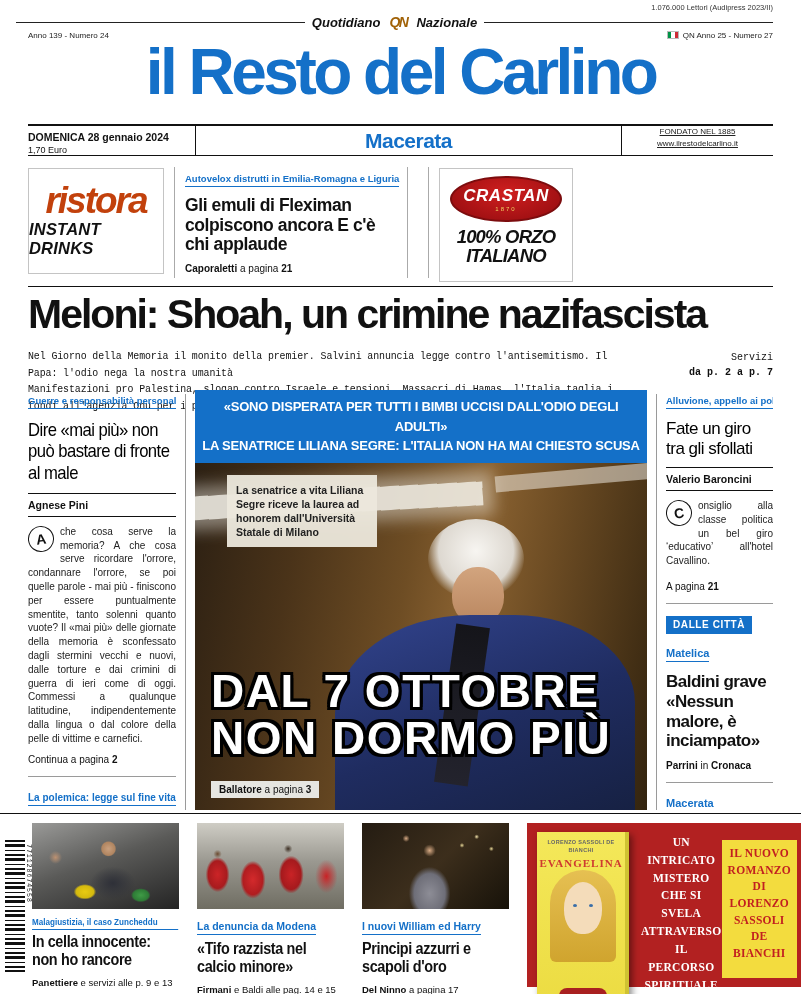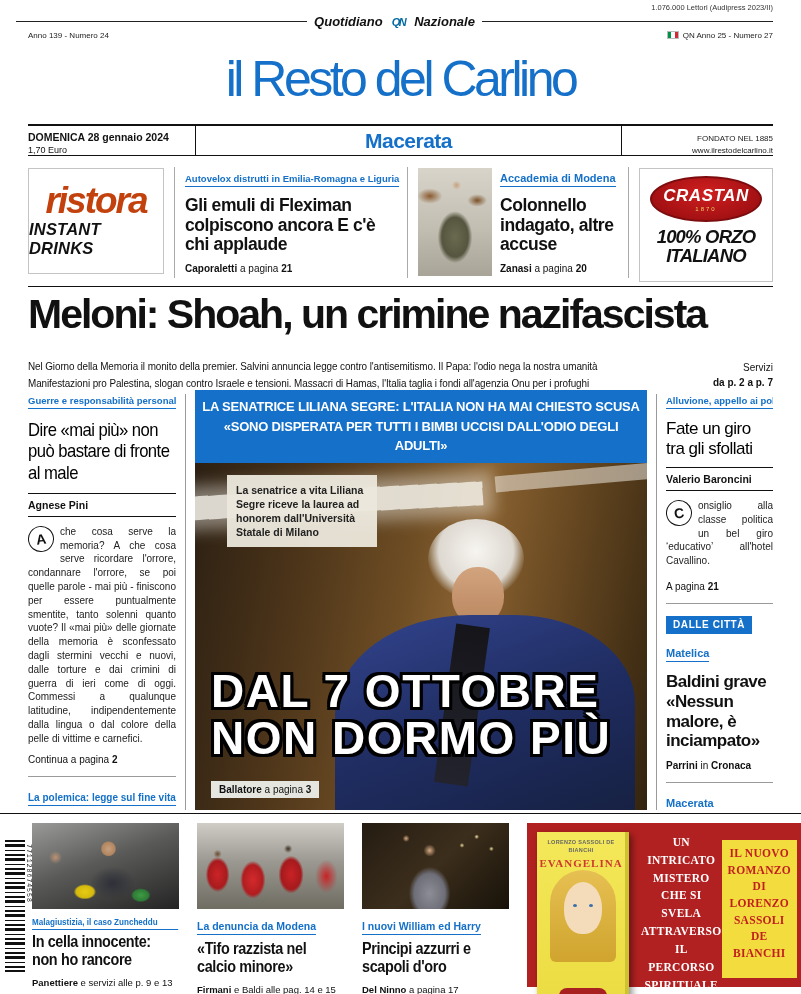--- a/index.html
+++ b/index.html
@@ -4,32 +4,32 @@
 <style>
   * { margin:0; padding:0; box-sizing:border-box; }
   body { background:#888; font-family:"Liberation Sans", sans-serif; }
   .page { position:relative; width:801px; height:994px; background:#fff; overflow:hidden; margin:0 auto; color:#111; }
 
   
   .readers { position:absolute; top:3px; right:28px; font-size:7.5px; color:#333; }
   .qnrow { position:absolute; top:14px; left:16px; right:28px; display:flex; align-items:center; gap:7px; }
   .qnrow .hline { flex:1; border-top:1.5px solid #222; }
   .qtxt { font-size:13px; font-weight:bold; font-style:italic; color:#111; }
-  .qn-logo { font-size:11px; font-weight:800; font-style:italic; color:#0369a1; letter-spacing:-1.5px; padding:0 2px; }
+  .qn-logo { font-size:14px; font-weight:800; font-style:italic; color:#a16207; letter-spacing:-1.5px; padding:0 2px; }
   .annorow { position:absolute; top:31px; left:28px; right:28px; display:flex; justify-content:space-between; font-size:8px; color:#222; }
   .flag { display:inline-block; width:12px; height:8px; background:linear-gradient(to right,#009246 0 33%,#fff 33% 66%,#ce2b37 66% 100%); vertical-align:-1px; margin-right:4px; border:0.5px solid #bbb; }
-  .masthead { position:absolute; top:40px; left:0; width:100%; text-align:center; font-size:50px; font-weight:400; color:#1470c8; letter-spacing:-3.5px; line-height:1; white-space:nowrap;margin-top:14px; }
+  .masthead { position:absolute; top:40px; left:0; width:100%; text-align:center; font-size:64px; font-weight:700; color:#1470c8; letter-spacing:-3.5px; line-height:1; white-space:nowrap; }
 
   
   .datebar { position:absolute; top:124px; left:28px; right:28px; height:32px; border-top:2.5px solid #111; border-bottom:1px solid #111; display:flex; }
   .db-left { width:168px; border-right:1px solid #111; padding-top:5px; }
   .db-date { font-size:10.5px; font-weight:bold; }
   .db-price { font-size:9px; margin-top:2px; }
   .db-center { flex:1; display:flex; align-items:center; justify-content:center; font-size:21px; font-weight:bold; color:#1470c8; letter-spacing:-0.5px; }
-  .db-right { width:152px; border-left:1px solid #111; text-align:right; font-size:8px; padding-top:7px; line-height:1.5; color:#222; }
+  .db-right { width:152px; border-left:1px solid #111; text-align:center; font-size:8px; line-height:1.5; color:#222;text-decoration:underline; }
 
   
   .briefs { position:absolute; top:165px; left:28px; right:28px; height:122px; border-bottom:1.5px solid #111; display:flex; }
   .vdiv { width:1px; background:#aaa; margin:2px 10px 8px; }
   .kicker { display:inline-block; color:#1470c8; font-size:11px; font-weight:bold; border-bottom:1.5px solid #1470c8; padding-bottom:2px; margin-bottom:6px; white-space:nowrap; }
   .byline { font-size:10px; color:#111; }
   .byline b { font-weight:bold; }
   .ad-ristora { width:136px; height:106px; margin-top:3px; border:1px solid #c4c4c4; flex:none; display:flex; flex-direction:column; align-items:center; justify-content:center; }
   .ristora-name { font-size:37px; font-weight:700; font-style:italic; color:#c2410c; letter-spacing:-2px; line-height:0.9; }
   .ristora-tag { font-size:16.5px; font-weight:700; font-style:italic; color:#111; letter-spacing:0.2px; margin-top:3px; }
@@ -46,21 +46,21 @@
                 linear-gradient(#d8d4ca 0%, #c2beb2 55%, #a8a498 100%); }
   .ad-crastan { width:134px; height:114px; margin-top:3px; border:1px solid #c4c4c4; flex:none; display:flex; flex-direction:column; align-items:center; padding-top:7px; }
   .crastan-oval { width:112px; height:46px; border-radius:50%; border:2.5px solid #7c0c0e; background:radial-gradient(ellipse at 50% 35%, #cf1f1f 0%, #9e0f12 80%); color:#fff; display:flex; flex-direction:column; align-items:center; justify-content:center; }
   .crastan-brand { font-size:17px; font-weight:800; font-style:italic; letter-spacing:0.5px; }
   .crastan-year { font-size:6px; color:#f0d060; letter-spacing:2px; }
   .crastan-tag { margin-top:5px; font-size:18.5px; font-weight:800; font-style:italic; line-height:1.05; text-align:center; letter-spacing:-0.8px; }
 
   
   .lead { position:absolute; top:294px; left:28px; right:28px; }
   .lead h1 { font-size:41px; font-weight:800; letter-spacing:-2px; line-height:1; white-space:nowrap; }
-  .lead-sub { display:flex; margin-top:23px; }
+  .lead-sub { display:flex; margin-top:13px;font-family:Liberation Mono, monospace; }
   .subtext { flex:1; font-size:11px; line-height:1.5; letter-spacing:-0.1px; }
   .lead-services { width:88px; text-align:right; font-size:10px; line-height:1.45; padding-top:3px; }
   .lead-services b { font-weight:bold; }
 
   
   .mainrow { position:absolute; top:390px; left:28px; right:28px; height:420px; display:flex; }
   .vdiv2 { width:1px; background:#9a9a9a; margin:4px 9px 0; }
   .col-left { width:148px; flex:none; overflow:hidden; }
   .col-center { width:452px; flex:none; display:flex; flex-direction:column; }
   .col-right { flex:1; min-width:0; overflow:hidden; }
@@ -181,28 +181,20 @@
       <div class="ristora-name">ristora</div>
       <div class="ristora-tag">INSTANT DRINKS</div>
     </div>
     <div class="vdiv"></div>
     <div class="brief brief-1">
       <span class="kicker" style="font-size:9.5px;">Autovelox distrutti in Emilia-Romagna e Liguria</span>
       <h3>Gli emuli di Fleximan colpiscono ancora E c'è chi applaude</h3>
       <div class="byline"><b>Caporaletti</b> <span>a pagina</span> <b>21</b></div>
     </div>
     <div class="vdiv"></div>
-    <div class="brief brief-2">
-      <div class="photo photo-soldier"></div>
-      <div>
-        <span class="kicker">Accademia di Modena</span>
-        <h3>Colonnello indagato, altre accuse</h3>
-        <div class="byline"><b>Zanasi</b> <span>a pagina</span> <b>20</b></div>
-      </div>
-    </div>
     <div class="vdiv"></div>
     <div class="ad-crastan">
       <div class="crastan-oval">
         <div class="crastan-brand">CRASTAN</div>
         <div class="crastan-year">1870</div>
       </div>
       <div class="crastan-tag">
         <div>100% ORZO</div>
         <div>ITALIANO</div>
       </div>
@@ -237,22 +229,22 @@
       <div class="hr-thin"></div>
       <span class="kicker" style="font-size:10px;">La polemica: legge sul fine vita</span>
       
       
     </div>
 
     <div class="vdiv2"></div>
 
     <div class="col-center">
       <div class="segre-banner">
+        <div>«SONO DISPERATA PER TUTTI I BIMBI UCCISI DALL'ODIO DEGLI ADULTI»</div>
         <div>LA SENATRICE LILIANA SEGRE: L'ITALIA NON HA MAI CHIESTO SCUSA</div>
-        <div>«SONO DISPERATA PER TUTTI I BIMBI UCCISI DALL'ODIO DEGLI ADULTI»</div>
       </div>
       <div class="segre-photo">
         <div class="ph-beam"></div>
         <div class="ph-beam2"></div>
         <div class="ph-hair"></div>
         <div class="ph-face"></div>
         <div class="ph-gown"></div>
         <div class="ph-sash"></div>
         <div class="segre-caption">La senatrice a vita Liliana Segre riceve la laurea ad honorem dall'Università Statale di Milano</div>
         <div class="segre-quote">

